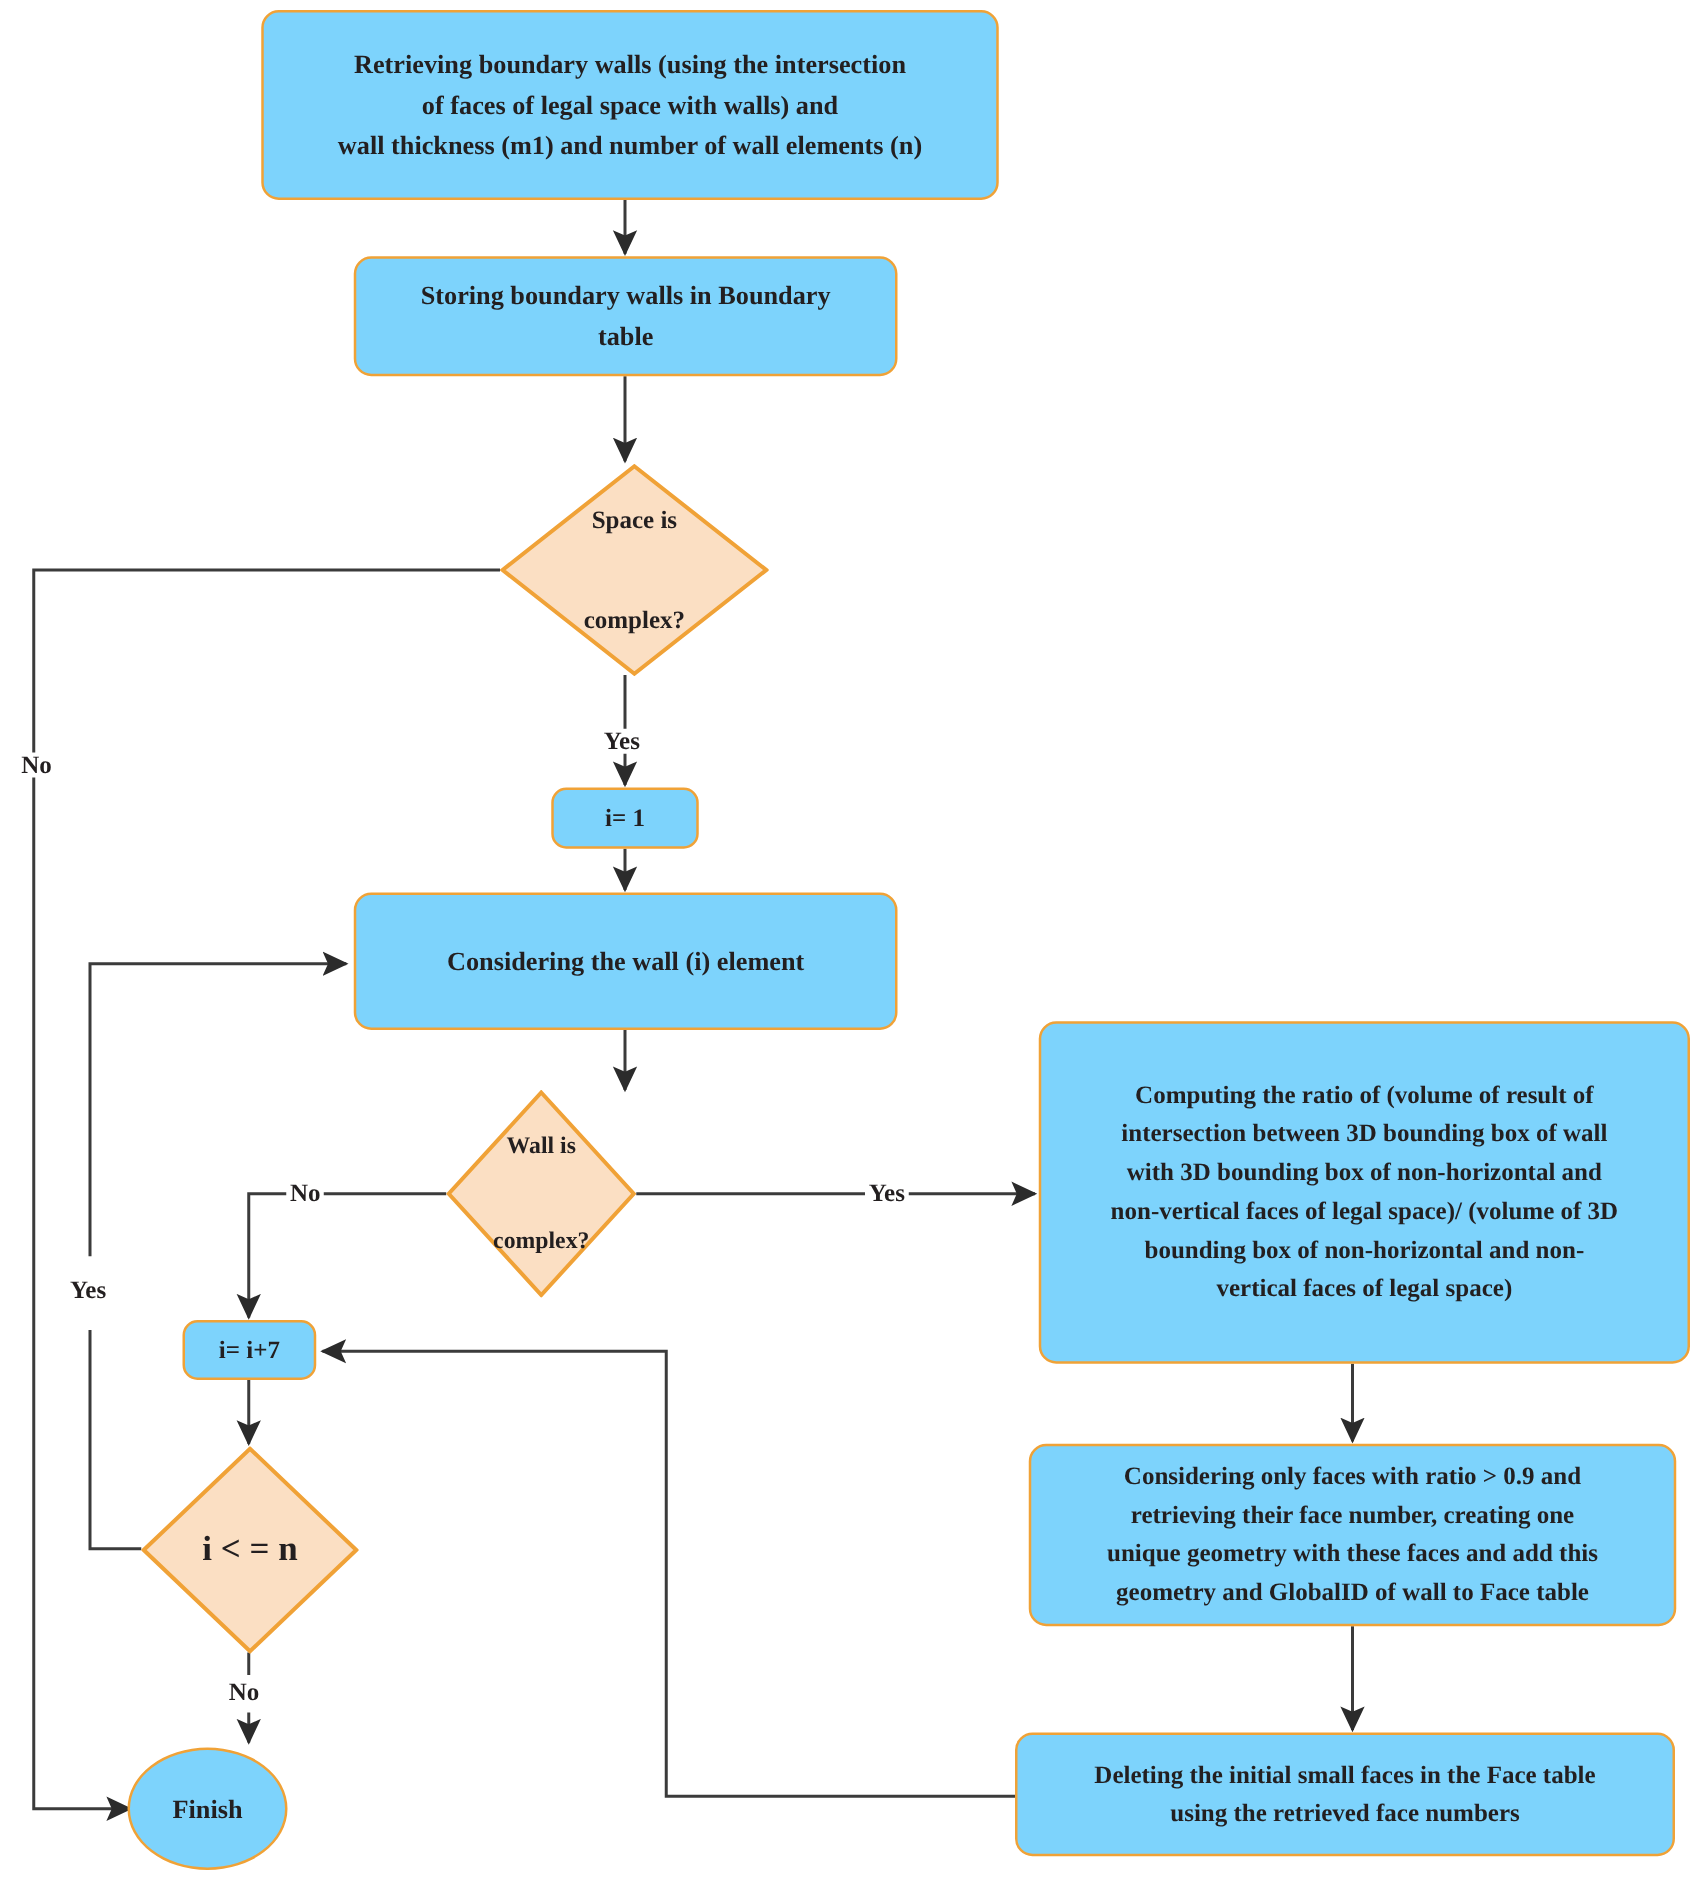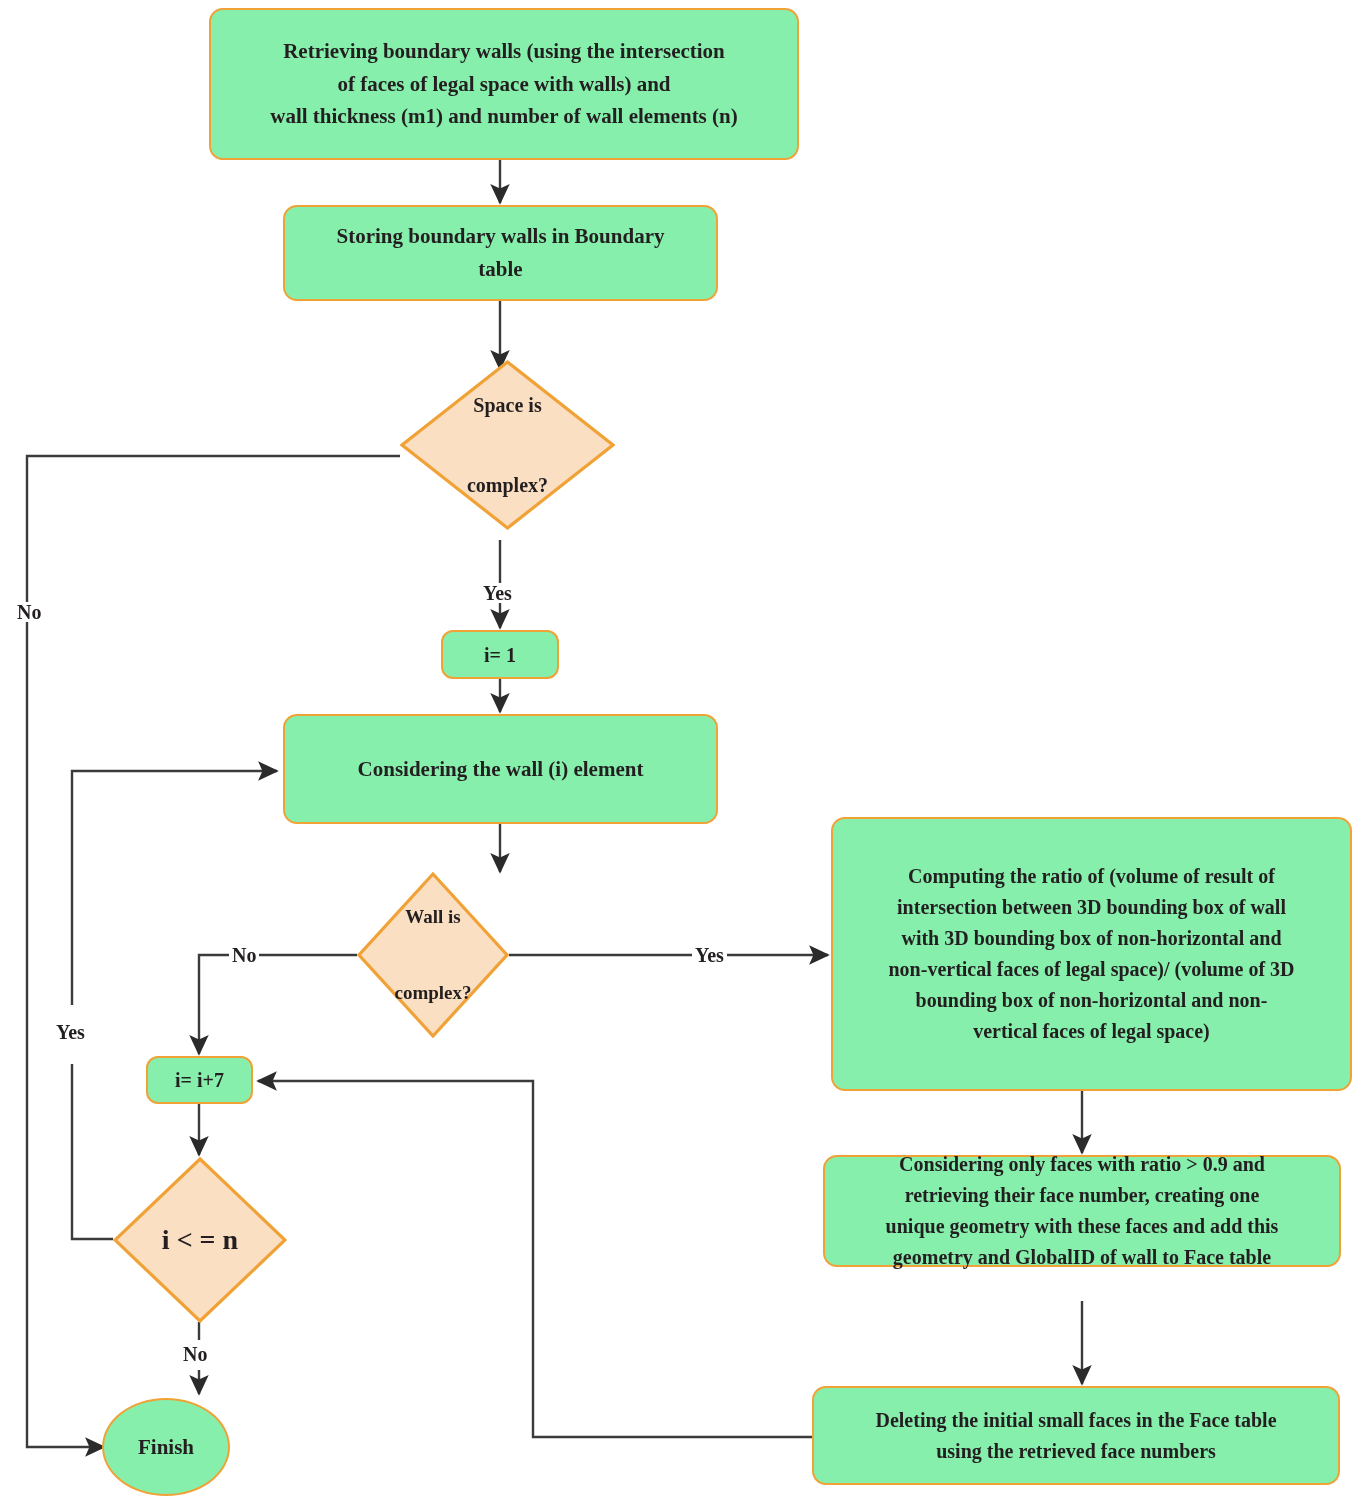--- a/index.html
+++ b/index.html
@@ -22,21 +22,21 @@
     position: absolute;
     left: 0;
     top: 0;
     width: 1362px;
     height: 1505px;
     pointer-events: none;
   }
   .node {
     position: absolute;
     box-sizing: border-box;
-    background: #86efac;
+    background: #7dd3fc;
     border: 2.2px solid #f0a237;
     color: #231f20;
     font-weight: bold;
     display: flex;
     align-items: center;
     justify-content: center;
     text-align: center;
     line-height: 1.55;
   }
   .node.process {
@@ -141,21 +141,21 @@
     <span class="txt">Retrieving boundary walls (using the intersection
 of faces of legal space with walls) and
 wall thickness (m1) and number of wall elements (n)</span>
   </div>
 
   <div class="node process" style="left:283px; top:205px; width:435px; height:96px; font-size:21px;">
     <span class="txt">Storing boundary walls in Boundary
 table</span>
   </div>
 
-  <div class="diamond" style="left:400px; top:360px; width:215px; height:170px;">
+  <div class="diamond" style="left:400px; top:371px; width:215px; height:170px;">
     <svg class="shape" viewBox="0 0 215 170" preserveAspectRatio="none">
       <polygon points="107.5,2 213,85 107.5,168 2,85" fill="#fbdfc3" stroke="#f0a237" stroke-width="3.2"></polygon>
     </svg>
     <div class="label" style="font-size:20px;">Space is
 
 complex?</div>
   </div>
 
   <div class="node small" style="left:441px; top:630px; width:118px; height:49px; font-size:20px;">
     <span class="txt">i= 1</span>
@@ -176,21 +176,21 @@
 
   <div class="node process" style="left:831px; top:817px; width:521px; height:274px; font-size:20px;">
     <span class="txt">Computing the ratio of (volume of result of
 intersection between 3D bounding box of wall
 with 3D bounding box of non-horizontal and
 non-vertical faces of legal space)/ (volume of 3D
 bounding box of non-horizontal and non-
 vertical faces of legal space)</span>
   </div>
 
-  <div class="node process" style="left:823px; top:1155px; width:518px; height:112px; font-size:20px;">
+  <div class="node process" style="left:823px; top:1155px; width:518px; height:146px; font-size:20px;">
     <span class="txt">Considering only faces with ratio &gt; 0.9 and
 retrieving their face number, creating one
 unique geometry with these faces and add this
 geometry and GlobalID of wall to Face table</span>
   </div>
 
   <div class="node process" style="left:812px; top:1386px; width:528px; height:99px; font-size:20px;">
     <span class="txt">Deleting the initial small faces in the Face table
 using the retrieved face numbers</span>
   </div>

